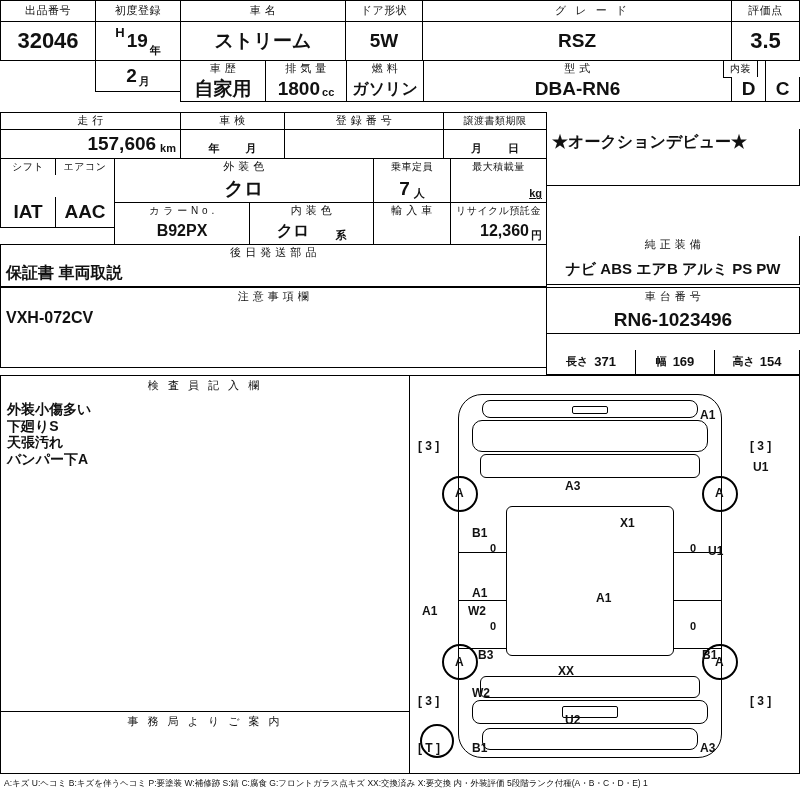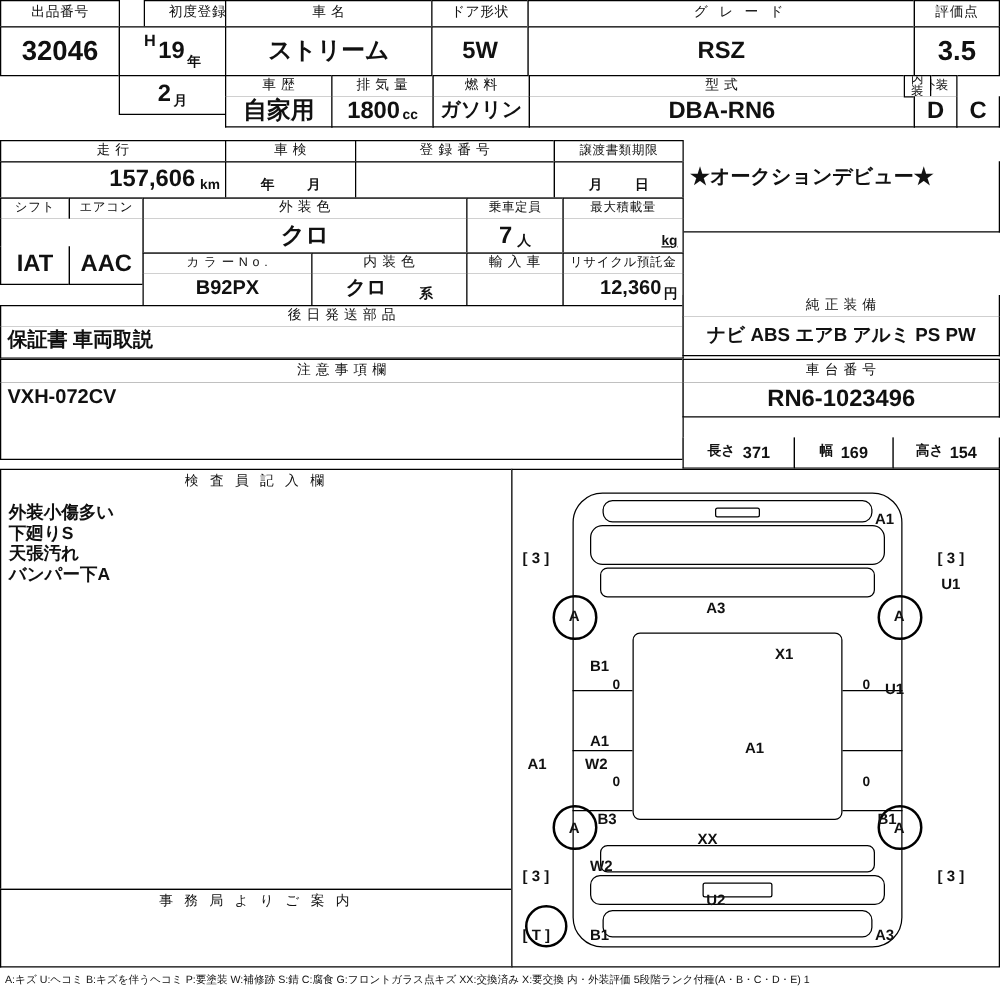--- a/index.html
+++ b/index.html
@@ -54,21 +54,21 @@
   .insp-line { font-size: 14px; font-weight: bold; }
 </style>
 </head>
 <body>
 
 <div class="sheet">
 
   <div class="cell lbl" style="left:0;top:0;width:96px;height:22px;">出品番号</div>
   <div class="cell val-lg" style="left:0;top:21px;width:96px;height:40px;">32046</div>
 
-  <div class="cell lbl" style="left:95px;top:0;width:86px;height:22px;margin-left:20px;">初度登録</div>
+  <div class="cell lbl" style="left:95px;top:0;width:86px;height:22px;">初度登録</div>
   <div class="cell" style="left:95px;top:21px;width:86px;height:40px;">
     <span class="val-sm" style="align-self:flex-start;margin-top:4px;">H</span>
     <span class="val" style="margin-left:2px;">19</span>
     <span class="unit" style="align-self:flex-end;margin-bottom:3px;">年</span>
   </div>
 
   <div class="cell lbl" style="left:180px;top:0;width:166px;height:22px;">車 名</div>
   <div class="cell val" style="left:180px;top:21px;width:166px;height:40px;">ストリーム</div>
 
   <div class="cell lbl" style="left:345px;top:0;width:78px;height:22px;">ドア形状</div>
@@ -94,21 +94,21 @@
     <span class="unit" style="align-self:flex-end;margin-bottom:2px;">cc</span>
   </div>
 
   <div class="cell lbl" style="left:346px;top:60px;width:78px;height:18px;">燃 料</div>
   <div class="cell val-md" style="left:346px;top:77px;width:78px;height:25px;border-top:none;">ガソリン</div>
 
   <div class="cell lbl" style="left:423px;top:60px;width:309px;height:18px;">型 式</div>
   <div class="cell val" style="left:423px;top:77px;width:309px;height:25px;border-top:none;">DBA-RN6</div>
 
   <div class="cell lbl" style="left:731px;top:60px;width:35px;height:18px;font-size:10px;">外装</div>
-  <div class="cell lbl" style="left:723px;top:60px;width:22px;height:18px;font-size:10px;">内装</div>
+  <div class="cell lbl" style="left:723px;top:60px;width:35px;height:18px;font-size:10px;">内装</div>
   <div class="cell val" style="left:731px;top:77px;width:35px;height:25px;border-top:none;">D</div>
   <div class="cell val" style="left:765px;top:77px;width:35px;height:25px;border-top:none;">C</div>
 
   <div class="cell lbl" style="left:0;top:112px;width:181px;height:18px;">走 行</div>
   <div class="cell right" style="left:0;top:129px;width:181px;height:30px;">
     <span class="val">157,606</span>
     <span class="unit" style="align-self:flex-end;margin-bottom:3px;margin-left:4px;">km</span>
   </div>
 
   <div class="cell lbl" style="left:180px;top:112px;width:105px;height:18px;">車 検</div>

